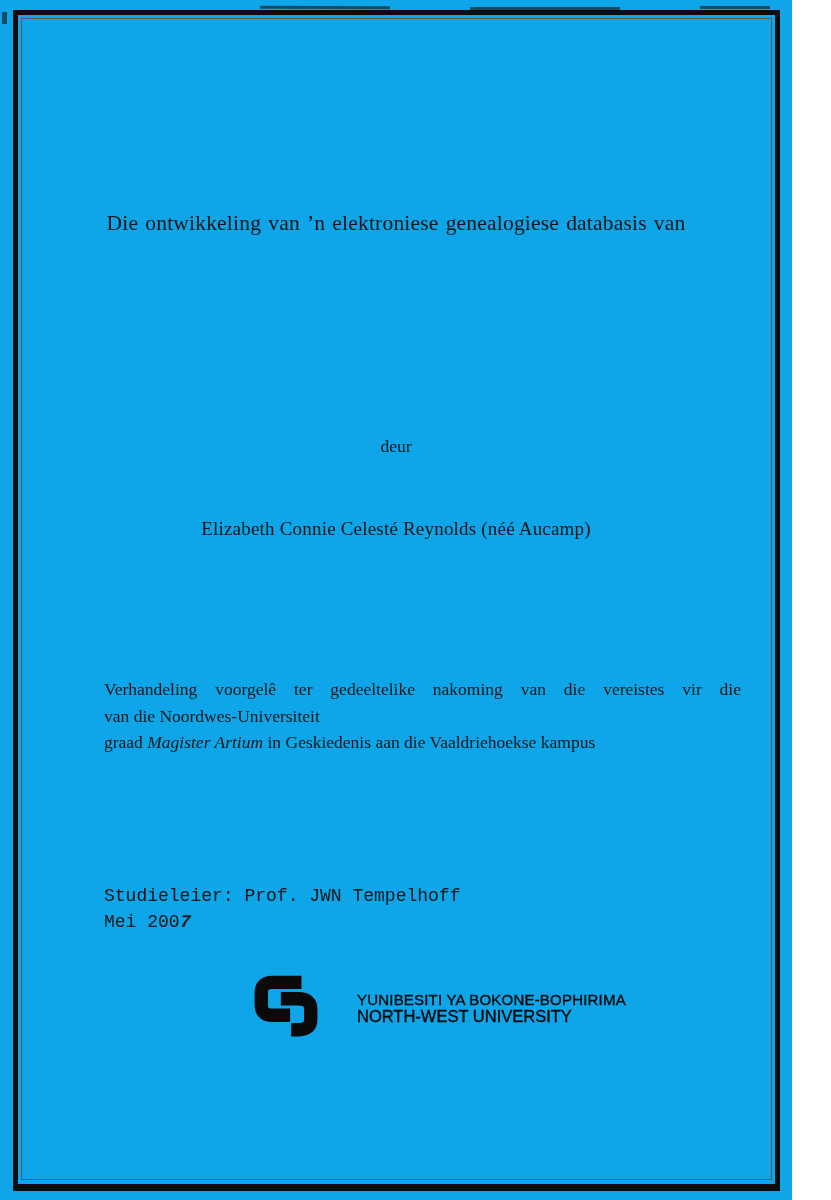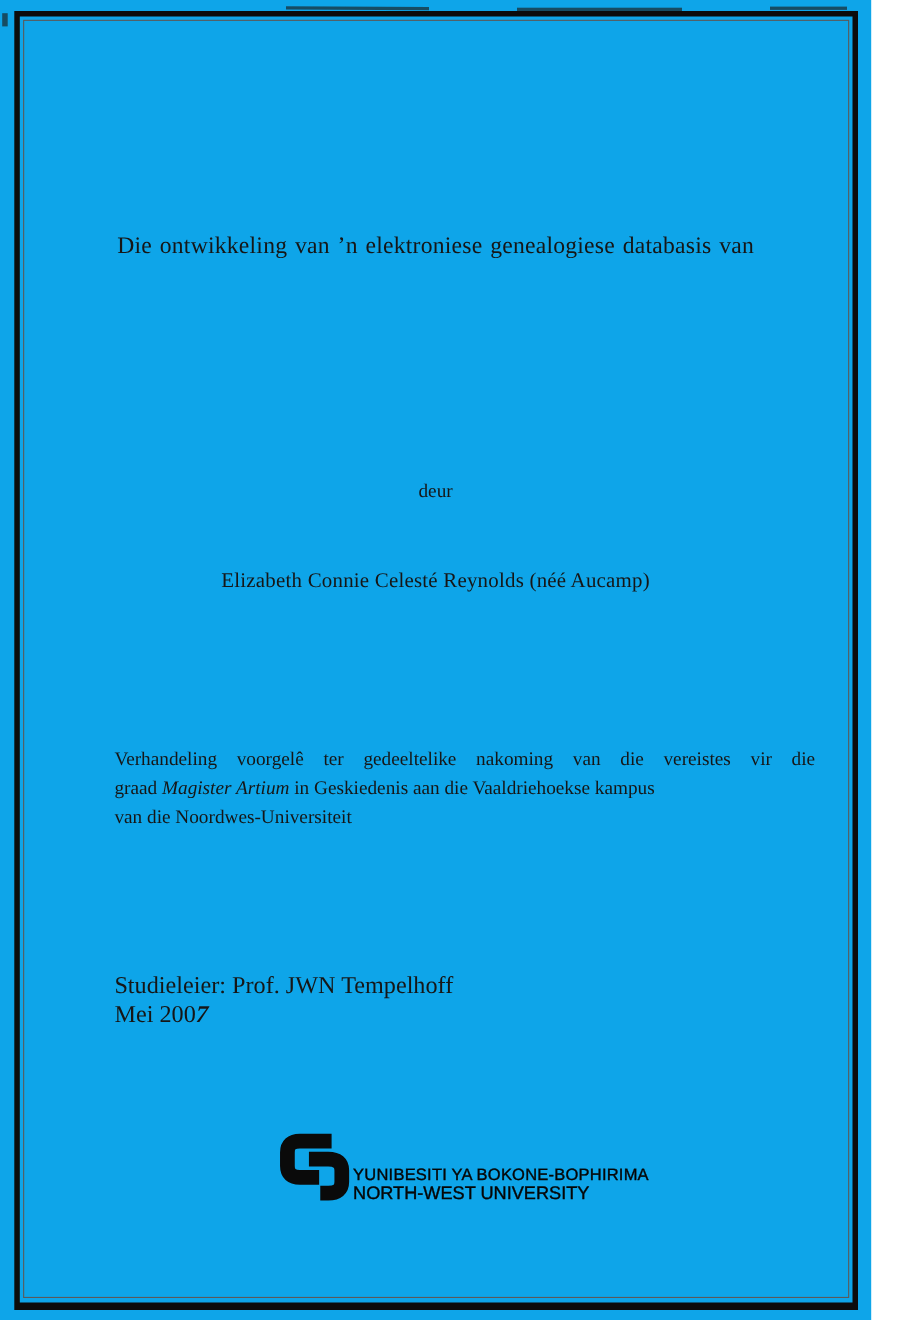--- a/index.html
+++ b/index.html
@@ -56,34 +56,36 @@
     position: absolute;
     top: 660px; left: 104px; width: 637px;
     font-size: 17.5px;
     line-height: 26.5px;
   }
   .justify-line { text-align: justify; text-align-last: justify; margin-top: 16px; }
   .italic { font-style: italic; }
   .supervisor-block {
     position: absolute;
     top: 883px; left: 104px;
-    font-size: 22px;
+    font-size: 18px;
     line-height: 26px;
+    font-family: Liberation Mono, monospace;
   }
   .seven {
     display: inline-block;
     font-weight: bold;
     transform: skewX(-14deg);
     letter-spacing: 0;
   }
   .logo {
     position: absolute;
-    top: 1024px; left: 254px;
+    top: 969px; left: 254px;
     display: flex;
-    align-items: flex-end;
+    align-items: center;
+    gap: 36px;
   }
   .logo-mark { display: block; margin-top: 2px; }
   .logo-text {
     margin-left: 3px;
     padding-top: 8px;
     font-family: "Liberation Sans", "DejaVu Sans", sans-serif;
     color: #060606;
     -webkit-text-stroke: 0.35px currentColor;
     white-space: nowrap;
   }
@@ -107,22 +109,22 @@
   <div class="title-block">
     <div>Die ontwikkeling van ’n elektroniese genealogiese databasis van</div>
   </div>
 
   <div class="byline">deur</div>
 
   <div class="author">Elizabeth Connie Celesté Reynolds (néé Aucamp)</div>
 
   <div class="submission">
     <div class="justify-line">Verhandeling voorgelê ter gedeeltelike nakoming van die vereistes vir die</div>
+    <div>van die Noordwes-Universiteit</div>
     <div><span>graad </span><span class="italic">Magister Artium</span><span> in Geskiedenis aan die Vaaldriehoekse kampus</span></div>
-    <div>van die Noordwes-Universiteit</div>
   </div>
 
   <div class="supervisor-block">
     <div>Studieleier: Prof. JWN Tempelhoff</div>
     <div><span>Mei 200</span><span class="seven">7</span></div>
   </div>
 
   <div class="logo">
     <svg class="logo-mark" width="64" height="68" viewBox="0 0 62 66" xmlns="http://www.w3.org/2000/svg">
       <path d="M 46 11 H 18 Q 7 11 7 21 V 33 Q 7 43 18 43 H 35" fill="none" stroke="#0a0a0a" stroke-width="13" stroke-linecap="butt"></path>

